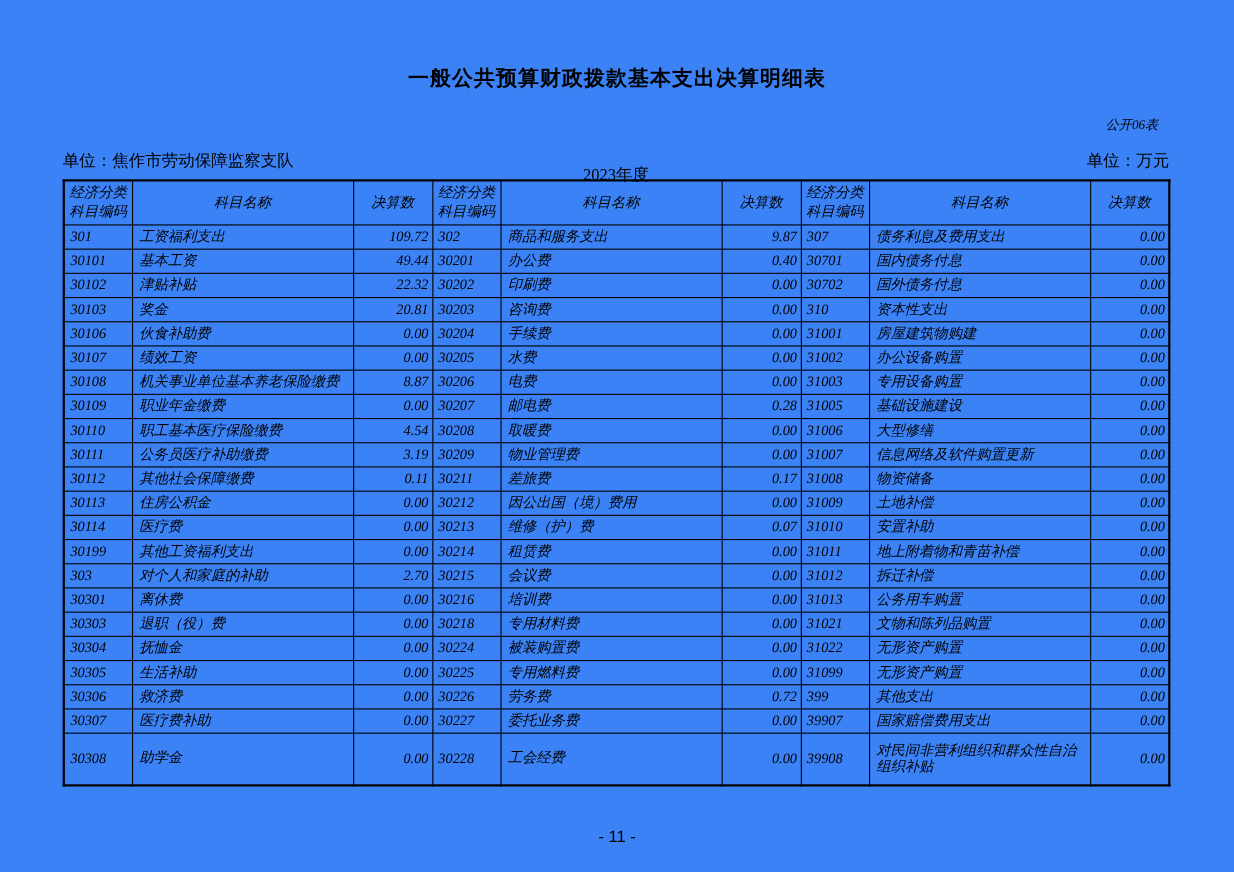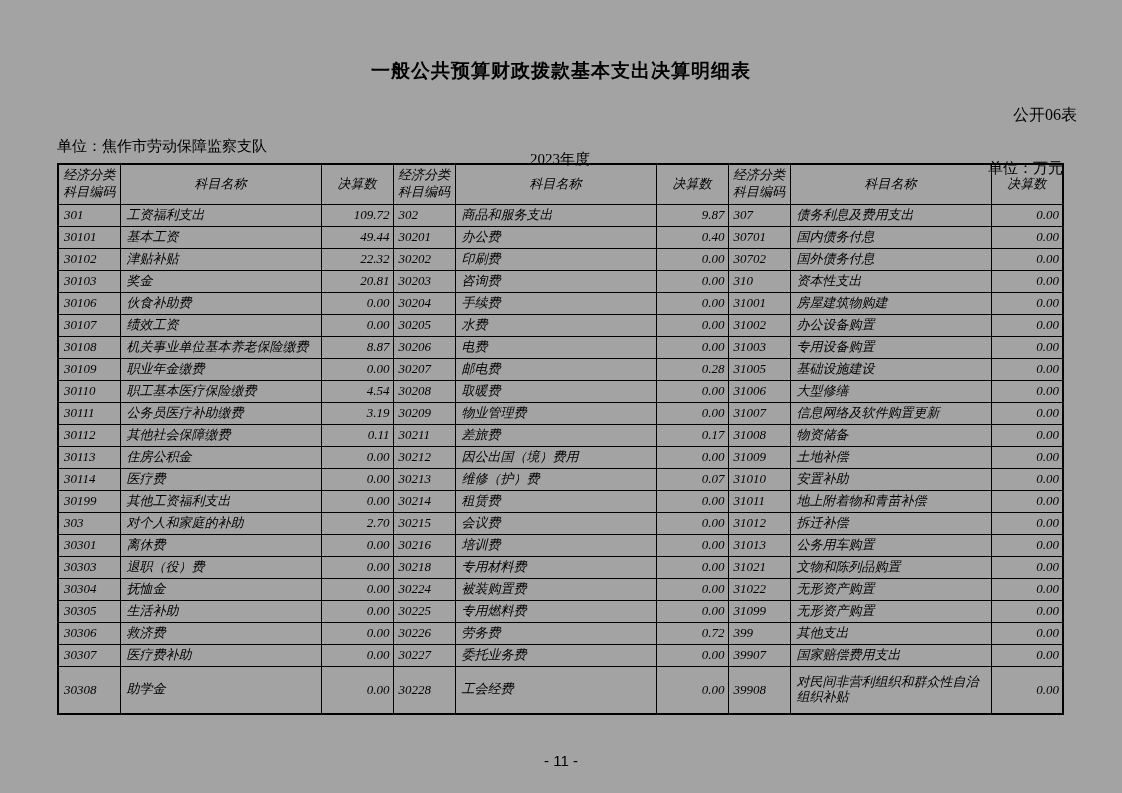--- a/index.html
+++ b/index.html
@@ -4,38 +4,39 @@
 <style>
   * { box-sizing: border-box; }
   html, body { margin: 0; padding: 0; }
   body {
     width: 1122px; height: 793px;
     background: #ffffff;
     position: relative;
     font-family: "Liberation Serif", "DejaVu Serif", serif;
     color: #000;
   }
-  .page { position: relative; width: 1122px; height: 793px; background:#a3a3a3; overflow: hidden; }
+  .page { position: relative; width: 1122px; height: 793px; background:#3b82f6; overflow: hidden; }
 
   .doc-title {
     position: absolute; top: 58px; left: 0; width: 100%;
     text-align: center; font-size: 19px; font-weight: bold;
     letter-spacing: 1px; margin: 0;
   }
   .pub-label {
-    position: absolute; top: 105px; right: 45px;
-    font-size: 16px;
+    position: absolute; top: 105px; right: 69px;
+    font-size: 12px;
+    font-style: italic;
   }
   .meta-row {
     position: absolute; top: 137px; left: 57px; width: 1006px; height: 22px;
     font-size: 15px;
   }
   .meta-unit   { position: absolute; left: 0; top: 0; }
   .meta-year   { position: absolute; left: 0; width: 100%; text-align: center; top: 13px; }
-  .meta-cunit  { position: absolute; right: 0; top: 0; margin-top: 22px; }
+  .meta-cunit  { position: absolute; right: 0; top: 0; }
 
   table.budget {
     position: absolute; top: 163px; left: 57px;
     width: 1007px;
     border-collapse: collapse; table-layout: fixed;
     border: 2px solid #000;
     font-style: italic;
   }
   col.c-code { width: 62px; }
   col.c-name { width: 201px; }

